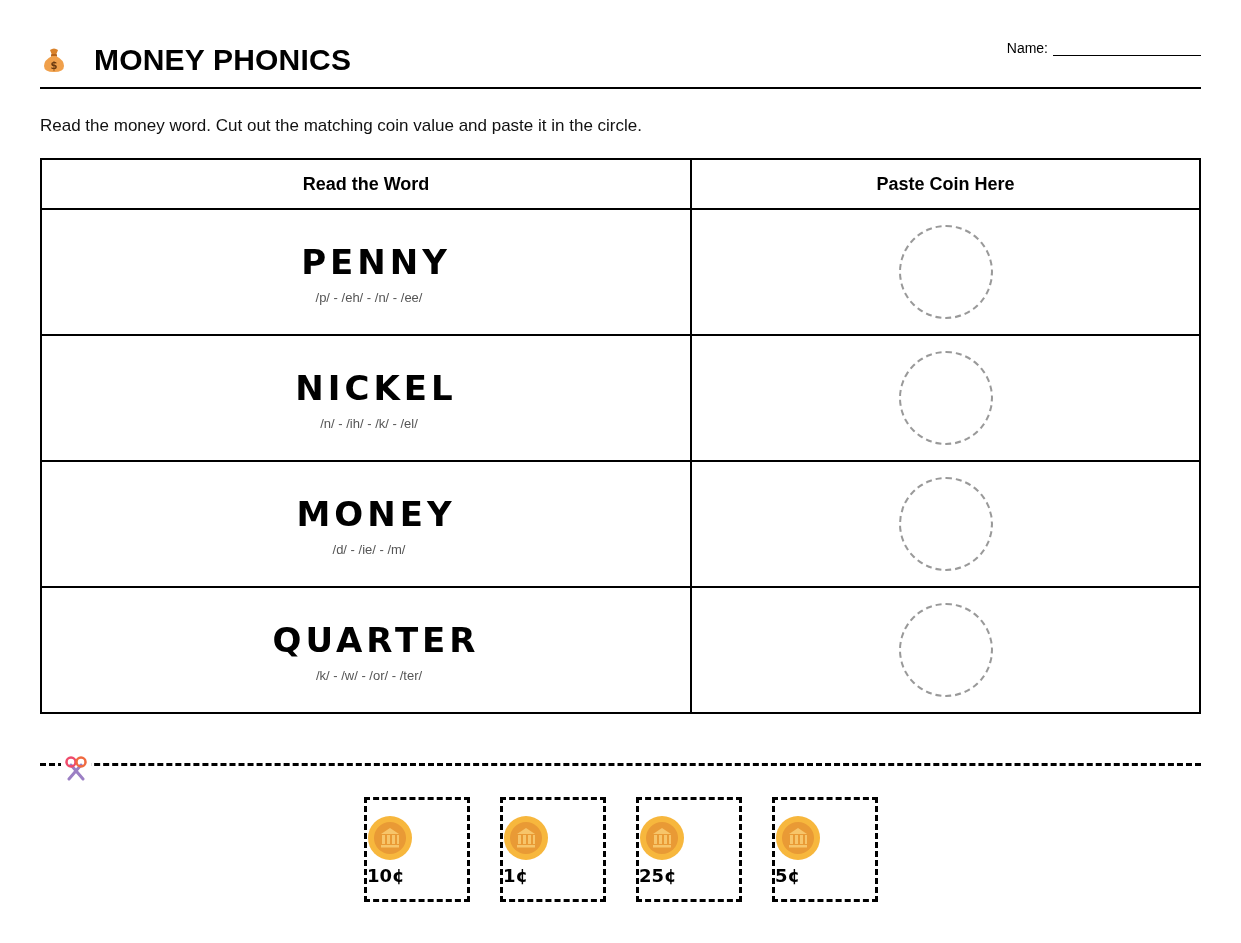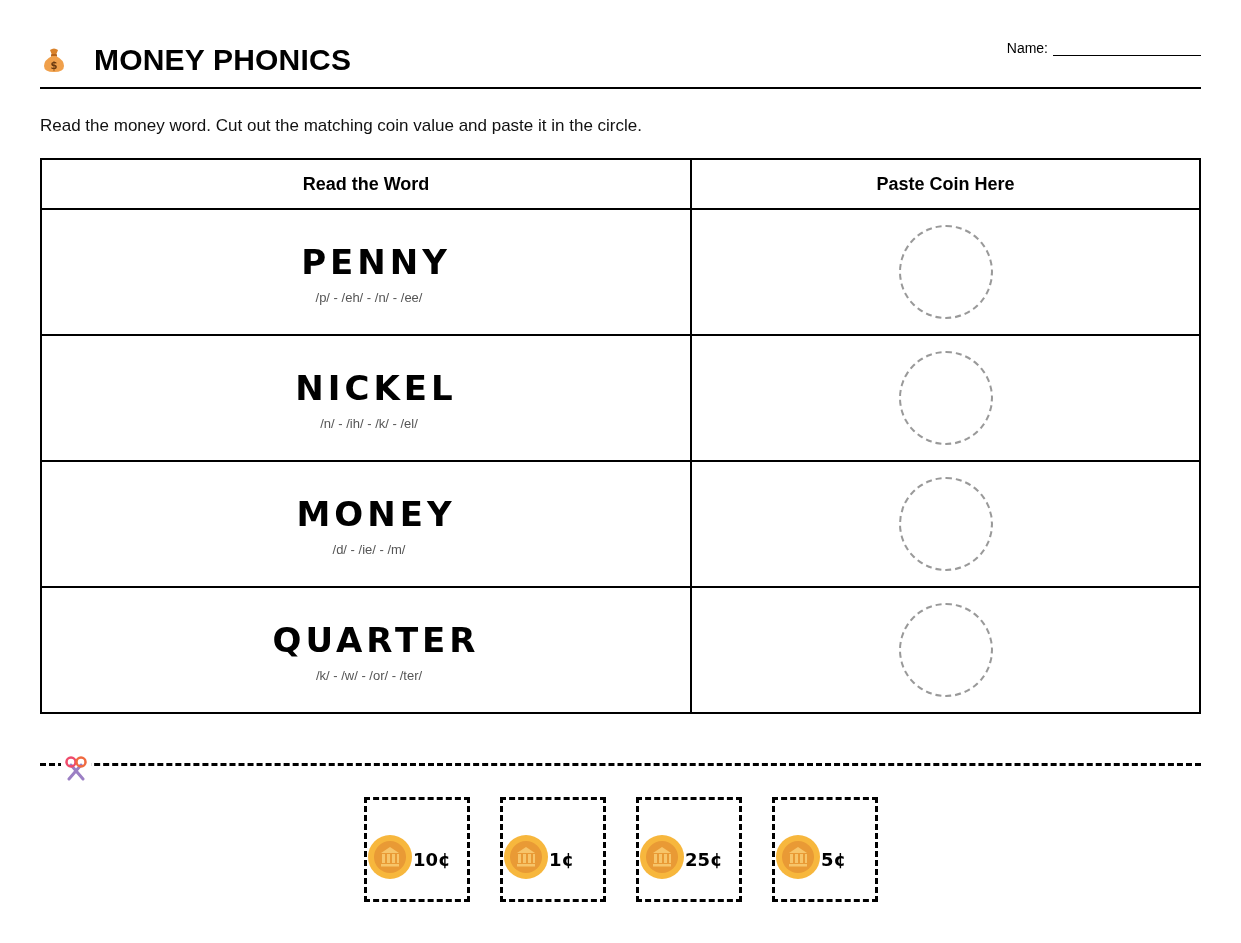--- a/index.html
+++ b/index.html
@@ -50,21 +50,21 @@
   .scissors {
     position: absolute; left: 61px; top: 754px; width: 30px; height: 28px; background: #fff;
     display: flex; align-items: center; justify-content: center;
   }
 
   .coins {
     position: absolute; left: 364px; top: 797px; display: flex; gap: 30px;
   }
   .coin-card {
     width: 106px; height: 105px; border: 3px dashed #000;
-    display: flex; flex-direction: row; align-items: center; padding-top: 15px;
+    display: flex; flex-direction: column; align-items: flex-start; padding-top: 15px;
   }
   .coin-icon { width: 46px; height: 46px; }
   .coin-val { font-family: "DejaVu Sans", sans-serif; font-weight: bold; font-size: 18px; margin-top: 4px; }
 </style>
 </head>
 <body>
 
 <div class="header">
   <div class="title-wrap">
     <span class="bag-icon">

